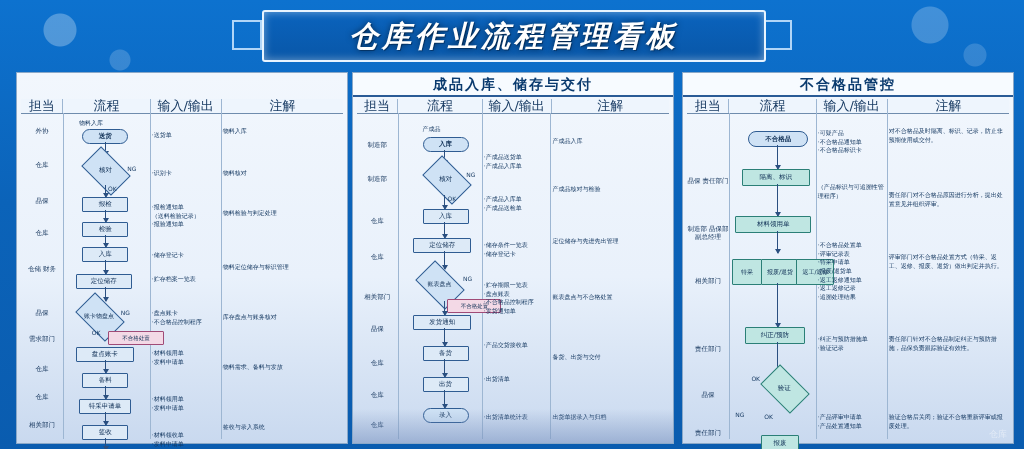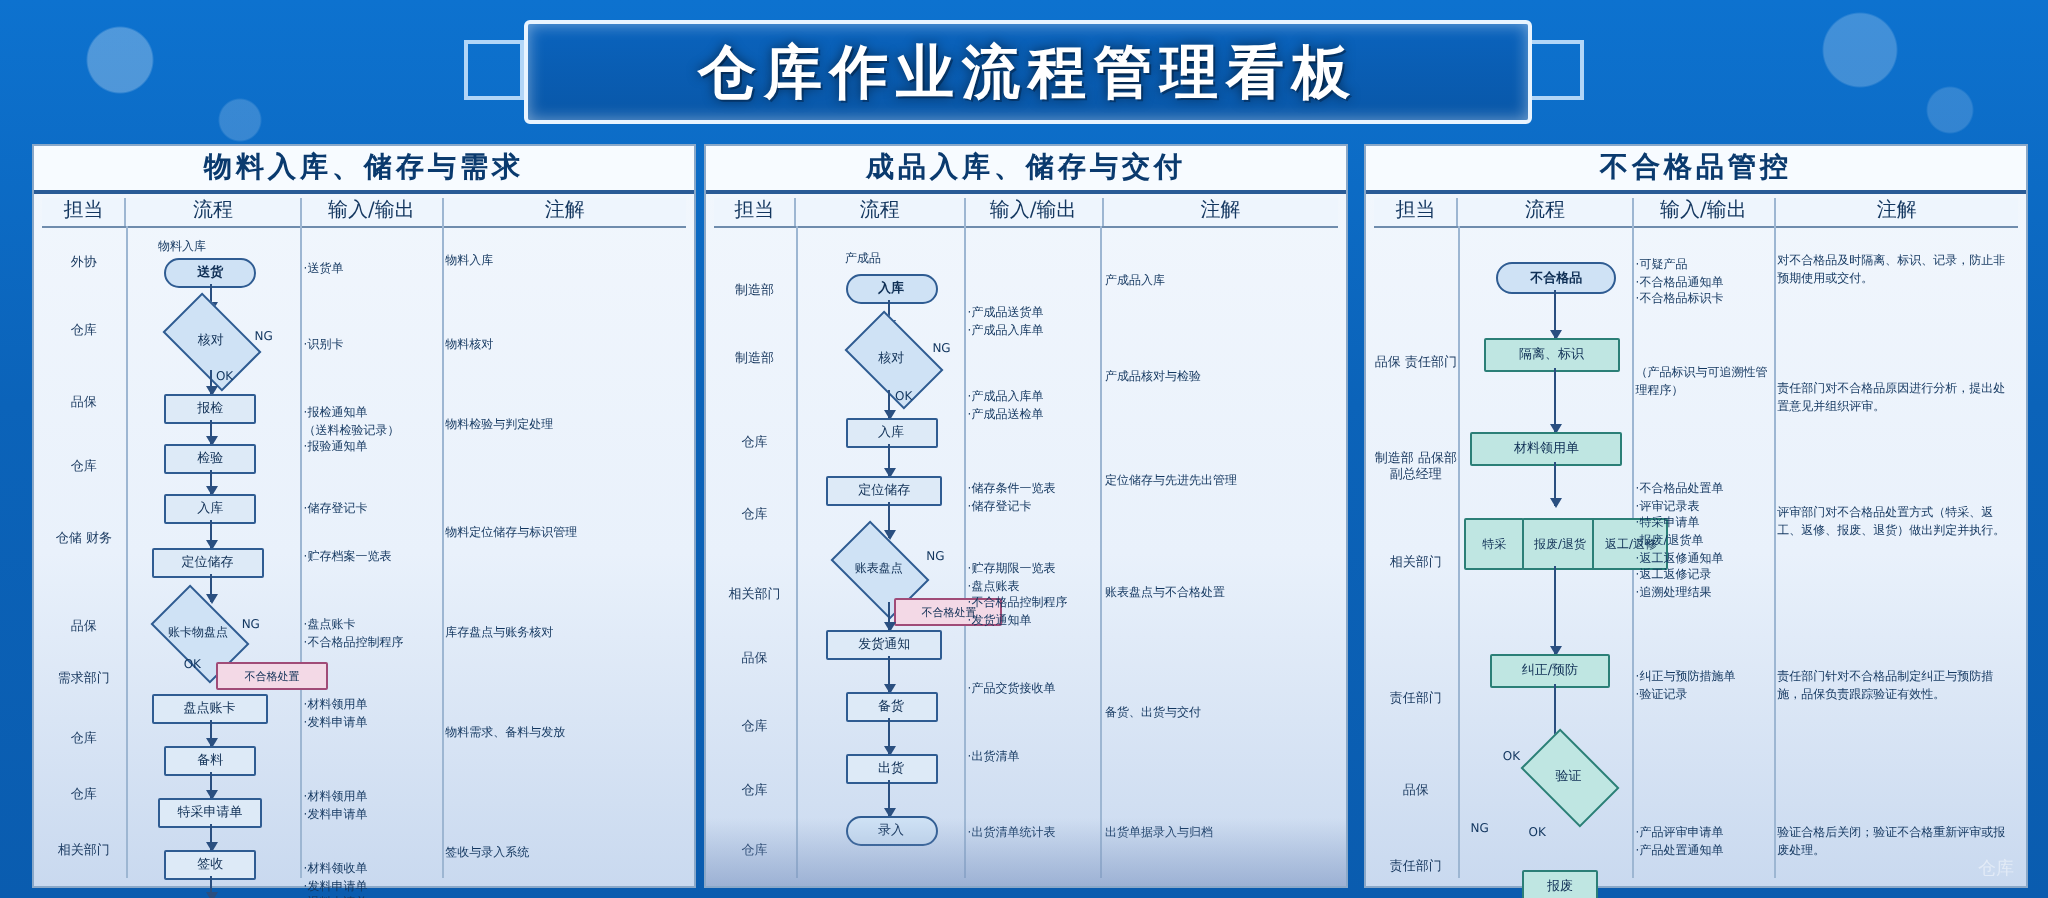--- a/index.html
+++ b/index.html
@@ -12,21 +12,21 @@
     position:relative;width:1024px;height:449px;
     background:
       radial-gradient(circle at 60px 30px, rgba(255,255,255,.28) 0 16px, rgba(255,255,255,0) 17px),
       radial-gradient(circle at 120px 60px, rgba(255,255,255,.18) 0 10px, rgba(255,255,255,0) 11px),
       radial-gradient(circle at 930px 25px, rgba(255,255,255,.22) 0 18px, rgba(255,255,255,0) 19px),
       radial-gradient(circle at 975px 55px, rgba(255,255,255,.16) 0 11px, rgba(255,255,255,0) 12px),
       linear-gradient(180deg,#0d72cf 0%,#0b63b9 45%,#0a5caf 100%);
   }
   
   #header{
-    position:absolute;left:0;top:0;width:1024px;height:70px;
+    position:absolute;left:0;top:0;width:1024px;height:70px;font-style:italic;
   }
   #titlebar{
     position:absolute;left:262px;top:10px;width:500px;height:48px;
     background:linear-gradient(180deg,#0a63bd 0%,#0957a8 100%);
     border:2px solid #e8f4ff;border-radius:3px;
     box-shadow:0 0 8px rgba(255,255,255,.45) inset;
   }
   #title{
     position:absolute;left:0;top:0;width:500px;height:48px;
     line-height:48px;text-align:center;
@@ -50,21 +50,21 @@
     font-size:14px;font-weight:bold;color:#0a3a6e;letter-spacing:2px;
     border-bottom:2px solid #2a5b96;background:#f7fbff;
     font-family:"DejaVu Sans","Liberation Sans",sans-serif;
   }
   .grid{position:absolute;left:4px;right:4px;top:26px;bottom:4px;}
   .colhead{
     display:flex;height:14px;border-bottom:1px solid #6f8cad;
     background:#eef5fd;
   }
   .colhead div{
-    font-size:10px;color:#13365f;text-align:center;line-height:14px;
+    font-size:13px;color:#13365f;text-align:center;line-height:14px;
     border-right:1px solid #9db6d2;font-family:"DejaVu Sans","Liberation Sans",sans-serif;
   }
   .colhead div:last-child{border-right:none;}
   .c1{width:13%} .c2{width:27%} .c3{width:22%} .c4{width:38%}
   .body{position:absolute;left:0;right:0;top:14px;bottom:0;}
   .vline{position:absolute;top:0;bottom:0;width:0;border-left:1px solid #9db6d2;}
   .v1{left:13%} .v2{left:40%} .v3{left:62%}
   
   .role{
     position:absolute;left:0;width:13%;text-align:center;
@@ -129,21 +129,20 @@
 
   <div id="header">
     <div class="hdeco l"></div>
     <div class="hdeco r"></div>
     <div id="titlebar">
       <div id="title">仓库作业流程管理看板</div>
     </div>
   </div>
 
   <div class="panel" id="panel1">
-    <div class="panel-title">物料入库、储存与需求</div>
     <div class="grid">
       <div class="colhead">
         <div class="c1">担当</div>
         <div class="c2">流程</div>
         <div class="c3">输入/输出</div>
         <div class="c4">注解</div>
       </div>
       <div class="body">
         <div class="vline v1"></div>
         <div class="vline v2"></div>

